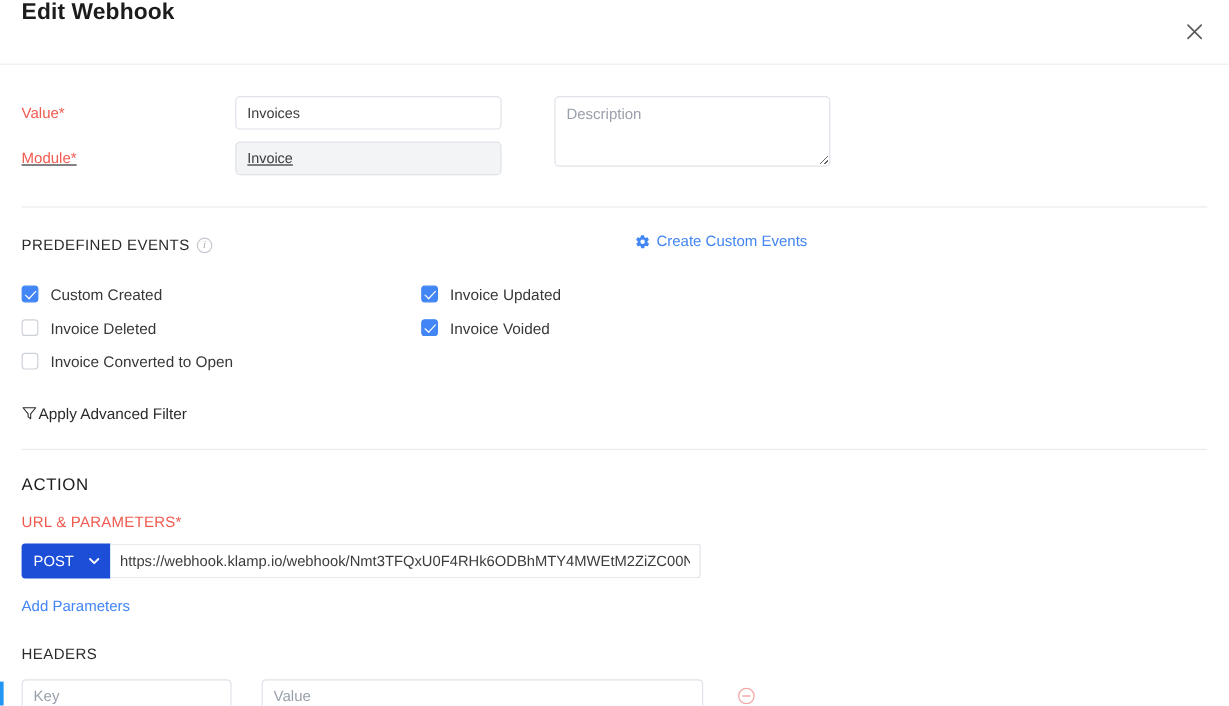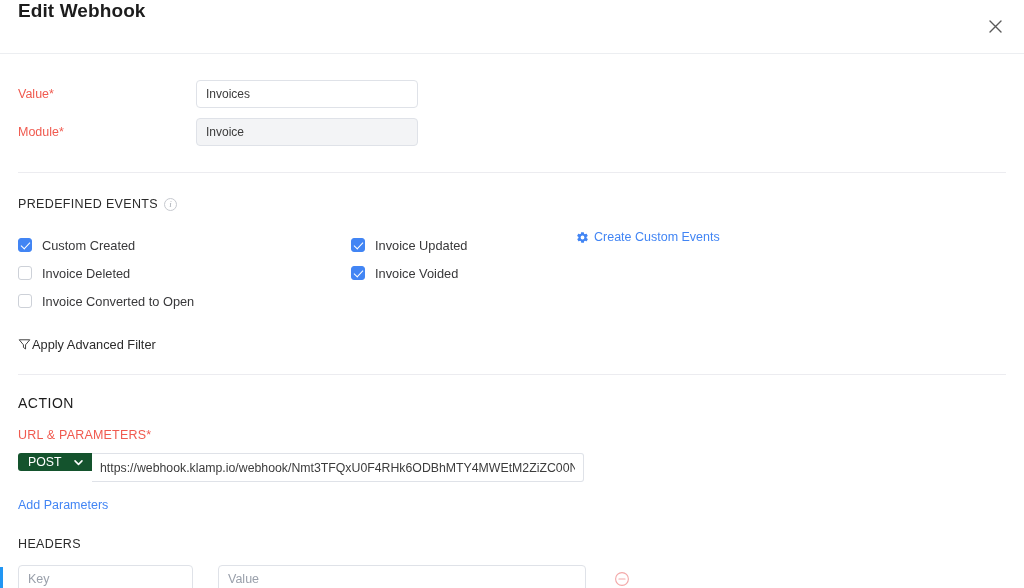--- a/index.html
+++ b/index.html
@@ -48,21 +48,21 @@
     display: flex;
     padding-top: 26px;
     padding-bottom: 26px;
   }
   .fields-left { width: 420px; flex: 0 0 420px; }
   .field-line {
     display: flex;
     align-items: center;
     margin-bottom: 10px;
   }
-  .field-line:last-child { margin-bottom: 0; }
+  .field-line:last-child { margin-bottom: 0; text-decoration: underline; }
   .field-label {
     width: 178px;
     flex: 0 0 178px;
     font-size: 12.5px;
     color: #f05a4f;
     font-weight: 500;
   }
   .text-input {
     width: 222px;
     height: 28px;
@@ -122,30 +122,29 @@
     color: #a8acb4;
     font-size: 9px;
     line-height: 11px;
     text-align: center;
     font-family: "Liberation Serif", serif;
     font-style: italic;
     display: inline-block;
   }
   .custom-events-link {
     position: absolute;
-    left: 558px;
+    left: 511px;
     top: -1px;
     display: flex;
     align-items: center;
     gap: 5px;
     color: #4285f4;
     font-size: 12.5px;
     cursor: pointer;
     white-space: nowrap;
-    margin-top: 36px;
   }
   .gear-icon { display: block; }
 
   .events-grid {
     display: flex;
     margin-top: 18px;
   }
   .events-col { width: 333px; flex: 0 0 333px; }
   .events-col.second { width: auto; }
   .event-item {
@@ -208,22 +207,22 @@
     text-transform: uppercase;
     font-weight: 500;
   }
   .url-row {
     display: flex;
     align-items: stretch;
     margin-top: 11px;
   }
   .method-select {
     width: 74px;
-    height: 18px;
-    background: #14532d;
+    height: 29px;
+    background: #1d4ed8;
     border: none;
     border-radius: 3px 0 0 3px;
     color: #ffffff;
     font-size: 12.3px;
     font-family: "Liberation Sans", sans-serif;
     display: flex;
     align-items: center;
     justify-content: space-between;
     padding: 0 8px 0 10px;
     cursor: pointer;
@@ -322,20 +321,23 @@
   <div class="fields-row">
     <div class="fields-left">
       <div class="field-line">
         <div class="field-label">Value*</div>
         <input class="text-input" type="text" value="Invoices" style="">
       </div>
       <div class="field-line">
         <div class="field-label">Module*</div>
         <input class="text-input readonly" type="text" value="Invoice" style="">
       </div>
+    </div>
+    <div class="desc-wrap">
+      <textarea class="desc-area" placeholder="Description" style=""></textarea>
     </div>
   </div>
 
   <div class="divider"></div>
 
   <div class="section-events">
     <div class="events-head">
       <span class="section-caption">PREDEFINED EVENTS</span>
       <span class="info-icon">i</span>
 

